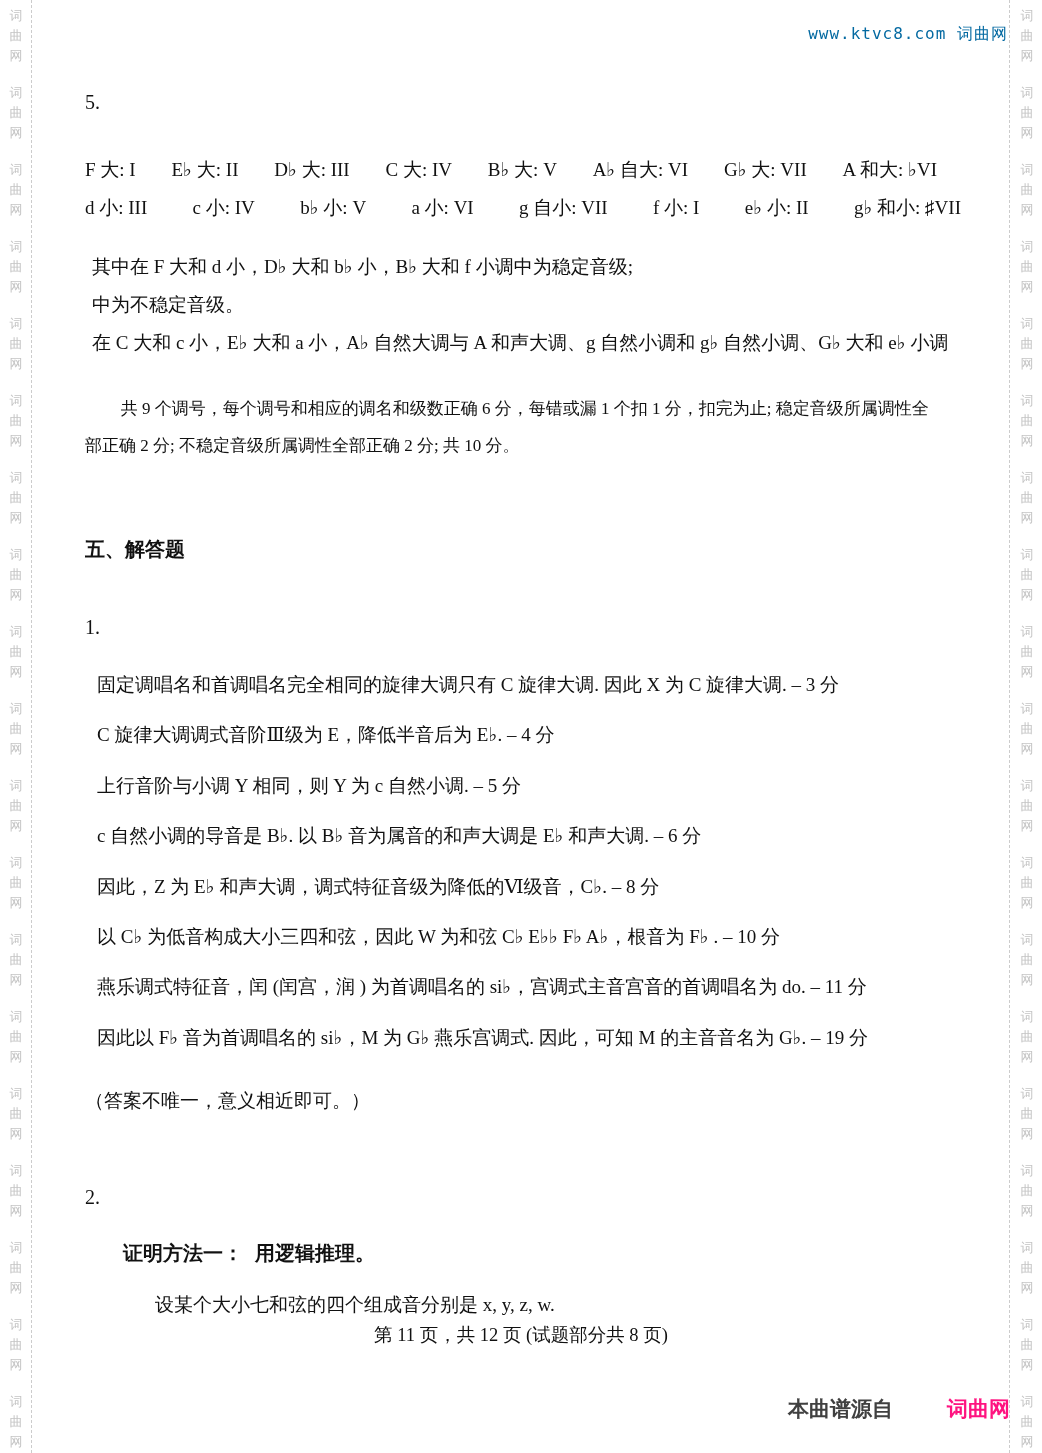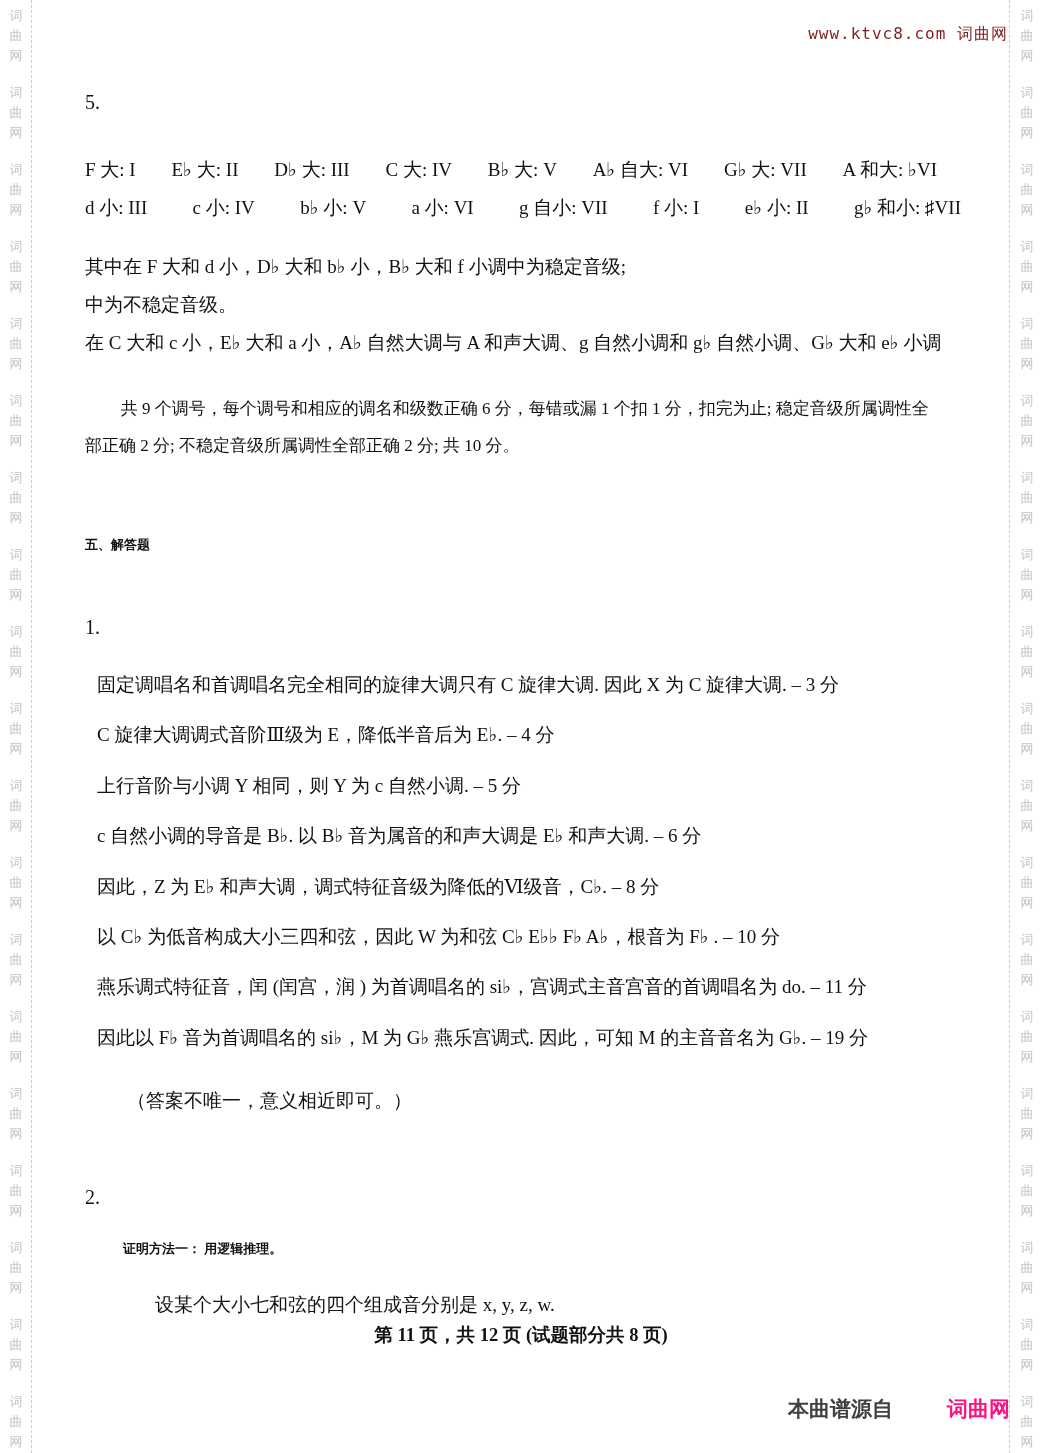--- a/index.html
+++ b/index.html
@@ -41,21 +41,21 @@
   .dash-line.right { left: 1009px; }
 
   
   .top-watermark {
     position: absolute;
     top: 24px;
     right: 34px;
     font-family: "DejaVu Sans Mono", "DejaVu Sans", monospace;
     font-size: 16px;
     letter-spacing: 1px;
-    color: #7f1d1d;
+    color: #0369a1;
     white-space: nowrap;
   }
 
   .serif-line { position: absolute; white-space: nowrap; font-size: 19px; }
 
   .q-number { position: absolute; left: 85px; font-size: 20px; }
 
   .keys-row {
     position: absolute;
     left: 85px;
@@ -67,59 +67,58 @@
   .keys-row.major { top: 157px; width: 852px; }
   .keys-row.minor { top: 195px; width: 876px; }
 
   .para {
     position: absolute;
     left: 85px;
     font-size: 19px;
     line-height: 38px;
     white-space: nowrap;
   }
-  .para.stability { top: 248px; }
+  .para.stability { top: 248px; margin-left: 7px; }
 
   .scoring {
     position: absolute;
     left: 85px;
     top: 390px;
     font-size: 17px;
     line-height: 37px;
     white-space: nowrap;
   }
   .scoring .indent { text-indent: 2.1em; }
 
   .bold-heading {
     position: absolute;
     left: 85px;
-    font-family: Liberation Serif, serif;
+    font-family: Liberation Mono, monospace;
     font-weight: bold;
-    font-size: 13px;
+    font-size: 20px;
     white-space: nowrap;
   }
 
   .answers {
     position: absolute;
     left: 85px;
     top: 660px;
     font-size: 19px;
     line-height: 50.4px;
     white-space: nowrap;
     margin-left: 12px;
   }
 
   .footer-line {
     position: absolute;
     left: 0;
     top: 1322px;
     width: 1042px;
     text-align: center;
     font-size: 18.5px;
-    font-weight: bold;
   }
 
   .credit {
     position: absolute;
     top: 1395px;
     right: 32px;
     display: flex;
     gap: 54px;
     font-family: "Liberation Sans", "DejaVu Sans", sans-serif;
     font-weight: bold;
@@ -376,21 +375,21 @@
     <div>固定调唱名和首调唱名完全相同的旋律大调只有 C 旋律大调. 因此 X 为 C 旋律大调.   – 3 分</div>
     <div>C 旋律大调调式音阶Ⅲ级为 E，降低半音后为 E♭.   – 4 分</div>
     <div>上行音阶与小调 Y 相同，则 Y 为 c 自然小调.   – 5 分</div>
     <div>c 自然小调的导音是 B♭. 以 B♭ 音为属音的和声大调是 E♭ 和声大调.   – 6 分</div>
     <div>因此，Z 为 E♭ 和声大调，调式特征音级为降低的Ⅵ级音，C♭.   – 8 分</div>
     <div>以 C♭ 为低音构成大小三四和弦，因此 W 为和弦 C♭ E♭♭ F♭ A♭，根音为 F♭ .   – 10 分</div>
     <div>燕乐调式特征音，闰 (闰宫，润 ) 为首调唱名的 si♭，宫调式主音宫音的首调唱名为 do.    – 11 分</div>
     <div>因此以 F♭ 音为首调唱名的 si♭，M 为 G♭ 燕乐宫调式. 因此，可知 M 的主音音名为 G♭.    – 19 分</div>
   </div>
 
-  <div class="serif-line" style="left: 85px; top: 1088px; margin-left: 42px;">（答案不唯一，意义相近即可。）</div>
+  <div class="serif-line" style="left: 85px; top: 1088px;">（答案不唯一，意义相近即可。）</div>
 
   <div class="q-number" style="top: 1186px;">2.</div>
 
   <div class="bold-heading" style="top: 1240px; margin-left: 38px;">证明方法一： 用逻辑推理。</div>
 
   <div class="serif-line" style="left: 155px; top: 1292px;">设某个大小七和弦的四个组成音分别是 x, y, z, w.</div>
 
   <div class="footer-line">第 11 页，共 12 页 (试题部分共 8 页)</div>
 
   <div class="credit">

